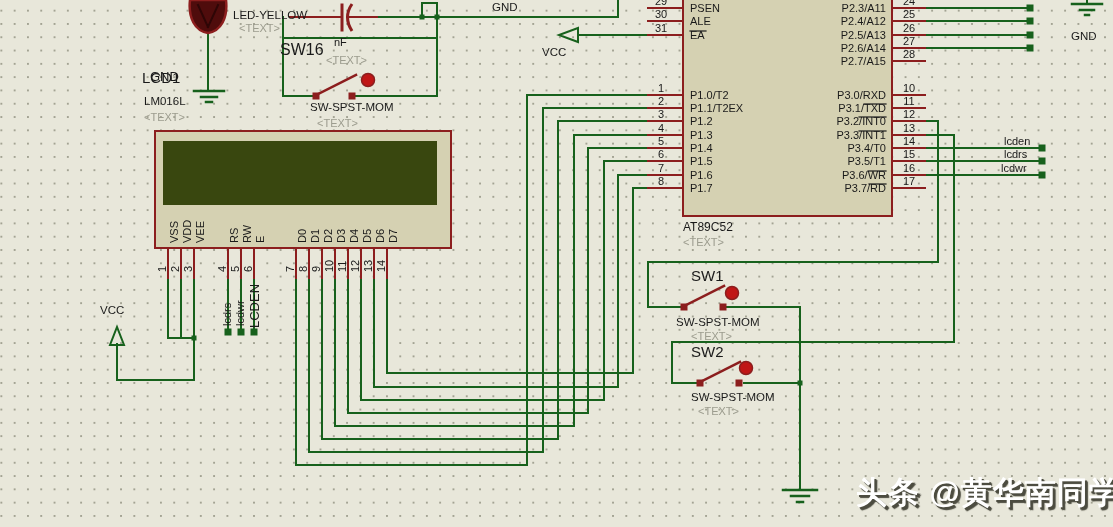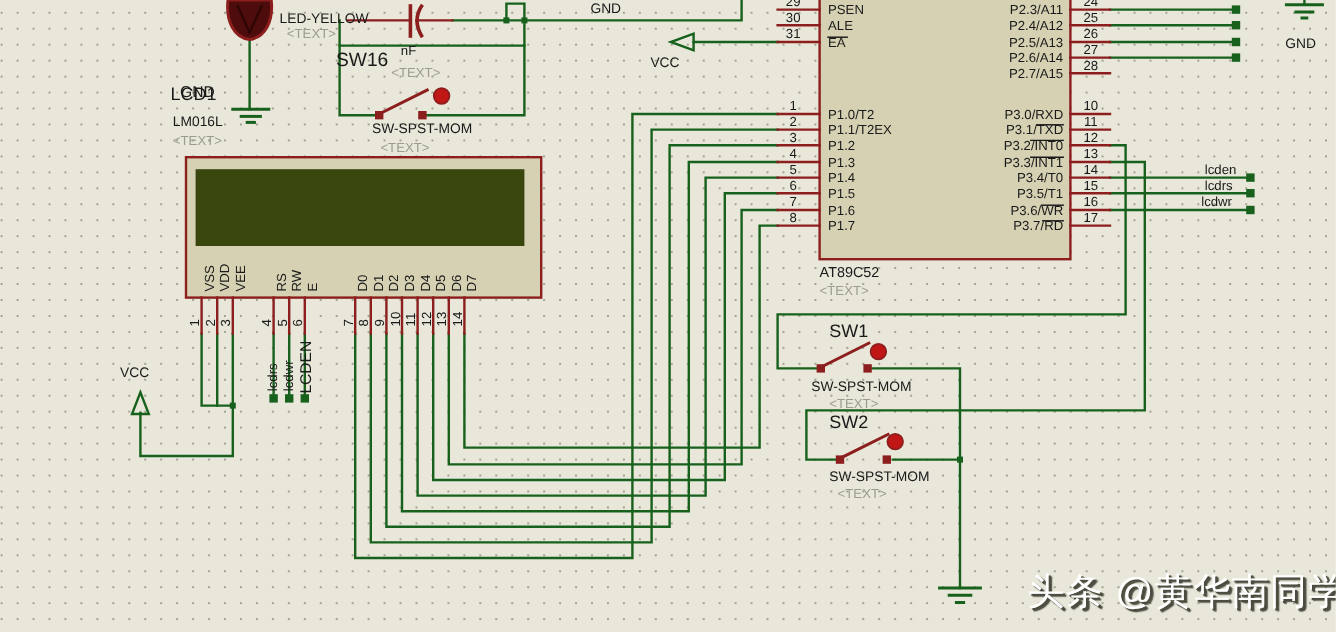--- a/index.html
+++ b/index.html
@@ -3,21 +3,21 @@
 <meta charset="utf-8">
 <style>
   html,body{margin:0;padding:0;}
   body{font-family:"Liberation Sans",sans-serif;}
   #stage{position:relative;width:1113px;height:527px;overflow:hidden;
          background-color:#e8e7da;
          background-image:radial-gradient(circle,#a3a393 1px,rgba(0,0,0,0) 1.2px);
          background-size:13.3px 13.3px;background-position:8px 4px;}
   #schematic{position:absolute;left:0;top:0;}
   #watermark{position:absolute;left:856px;top:472px;width:256px;
-             font-size:31px;font-weight:normal;color:#ffffff;letter-spacing:1px;
+             font-size:31px;font-weight:bold;color:#ffffff;letter-spacing:1px;
              text-shadow:2px 2px 0 #4c4c40,3px 3px 1px #4c4c40;white-space:nowrap;}
   svg text{font-family:"Liberation Sans",sans-serif;}
 </style>
 </head>
 <body>
 
 <div id="stage">
   <svg id="schematic" width="1113" height="527" viewBox="0 0 1113 527">
       <rect x="683" y="-15" width="209" height="231" fill="#d5d1b2" stroke="#8c1e1e" stroke-width="2"></rect>
       <rect x="155" y="131" width="296" height="117" fill="#d5d1b2" stroke="#8c1e1e" stroke-width="2"></rect>

